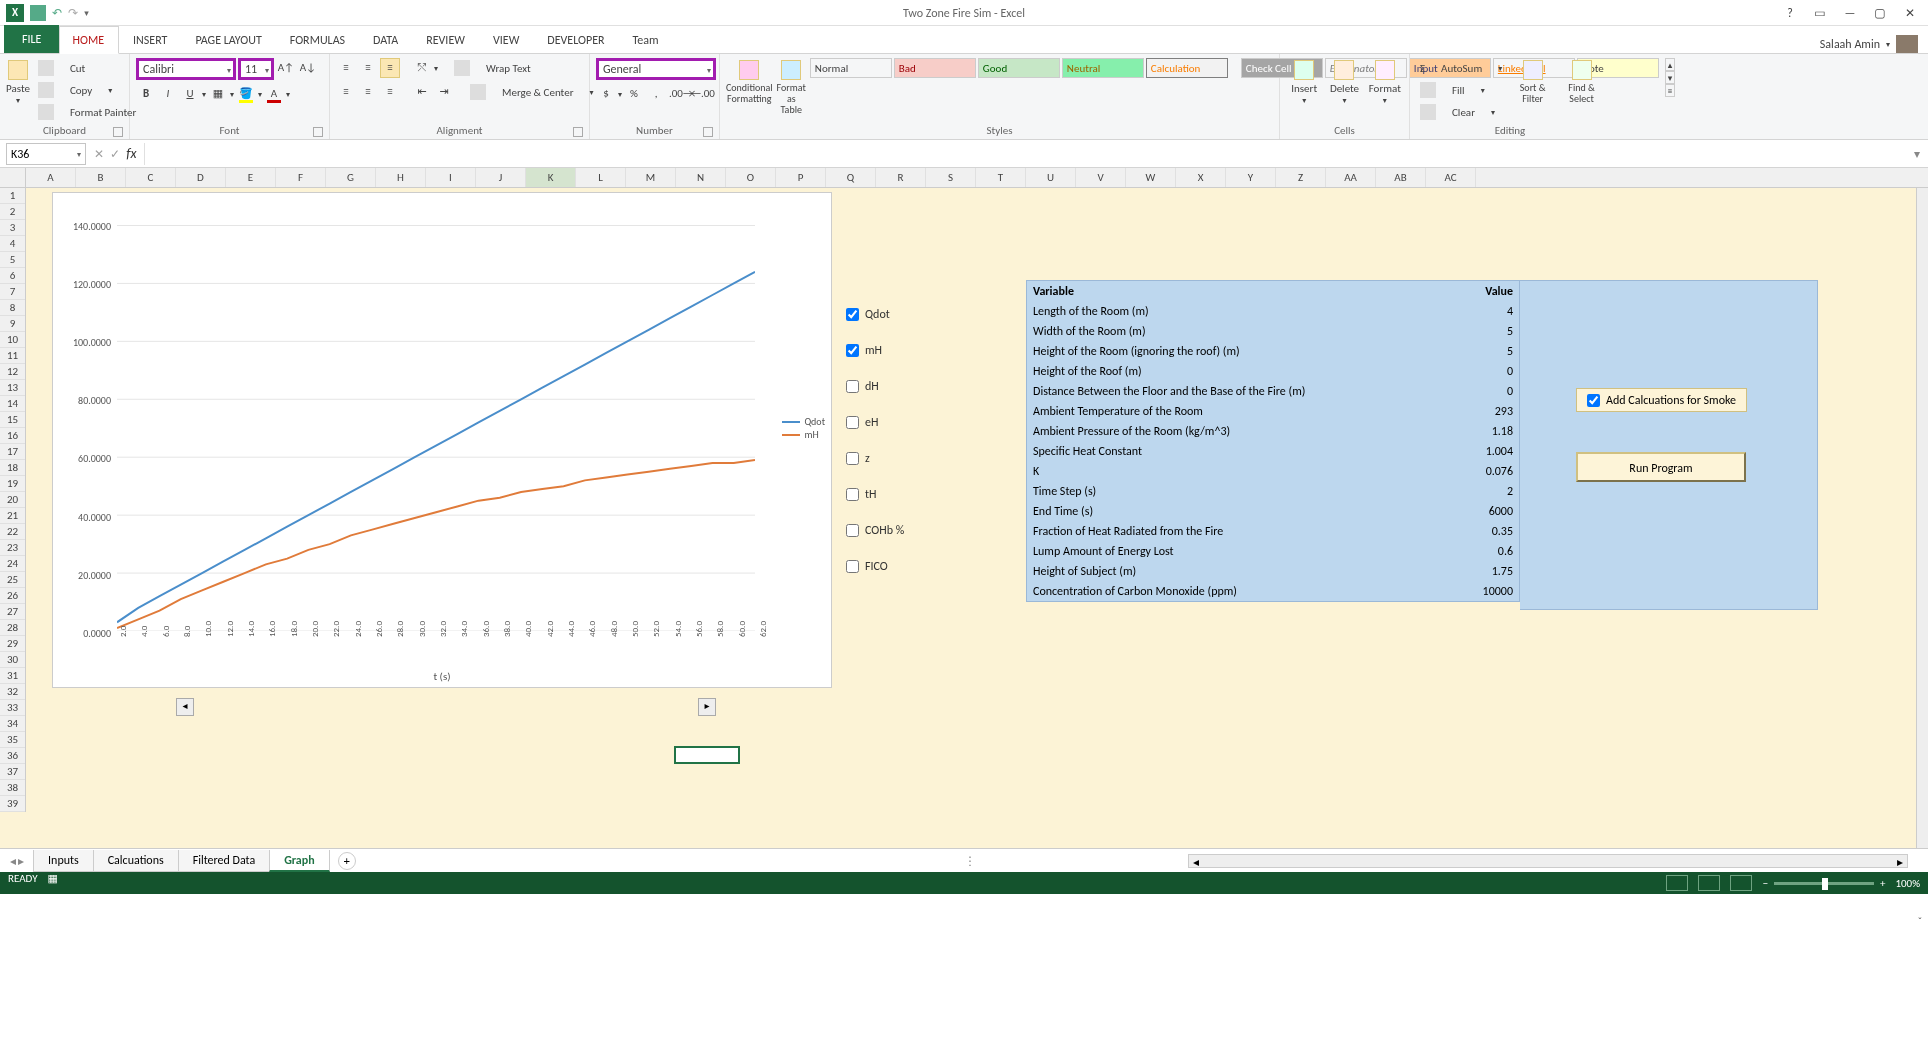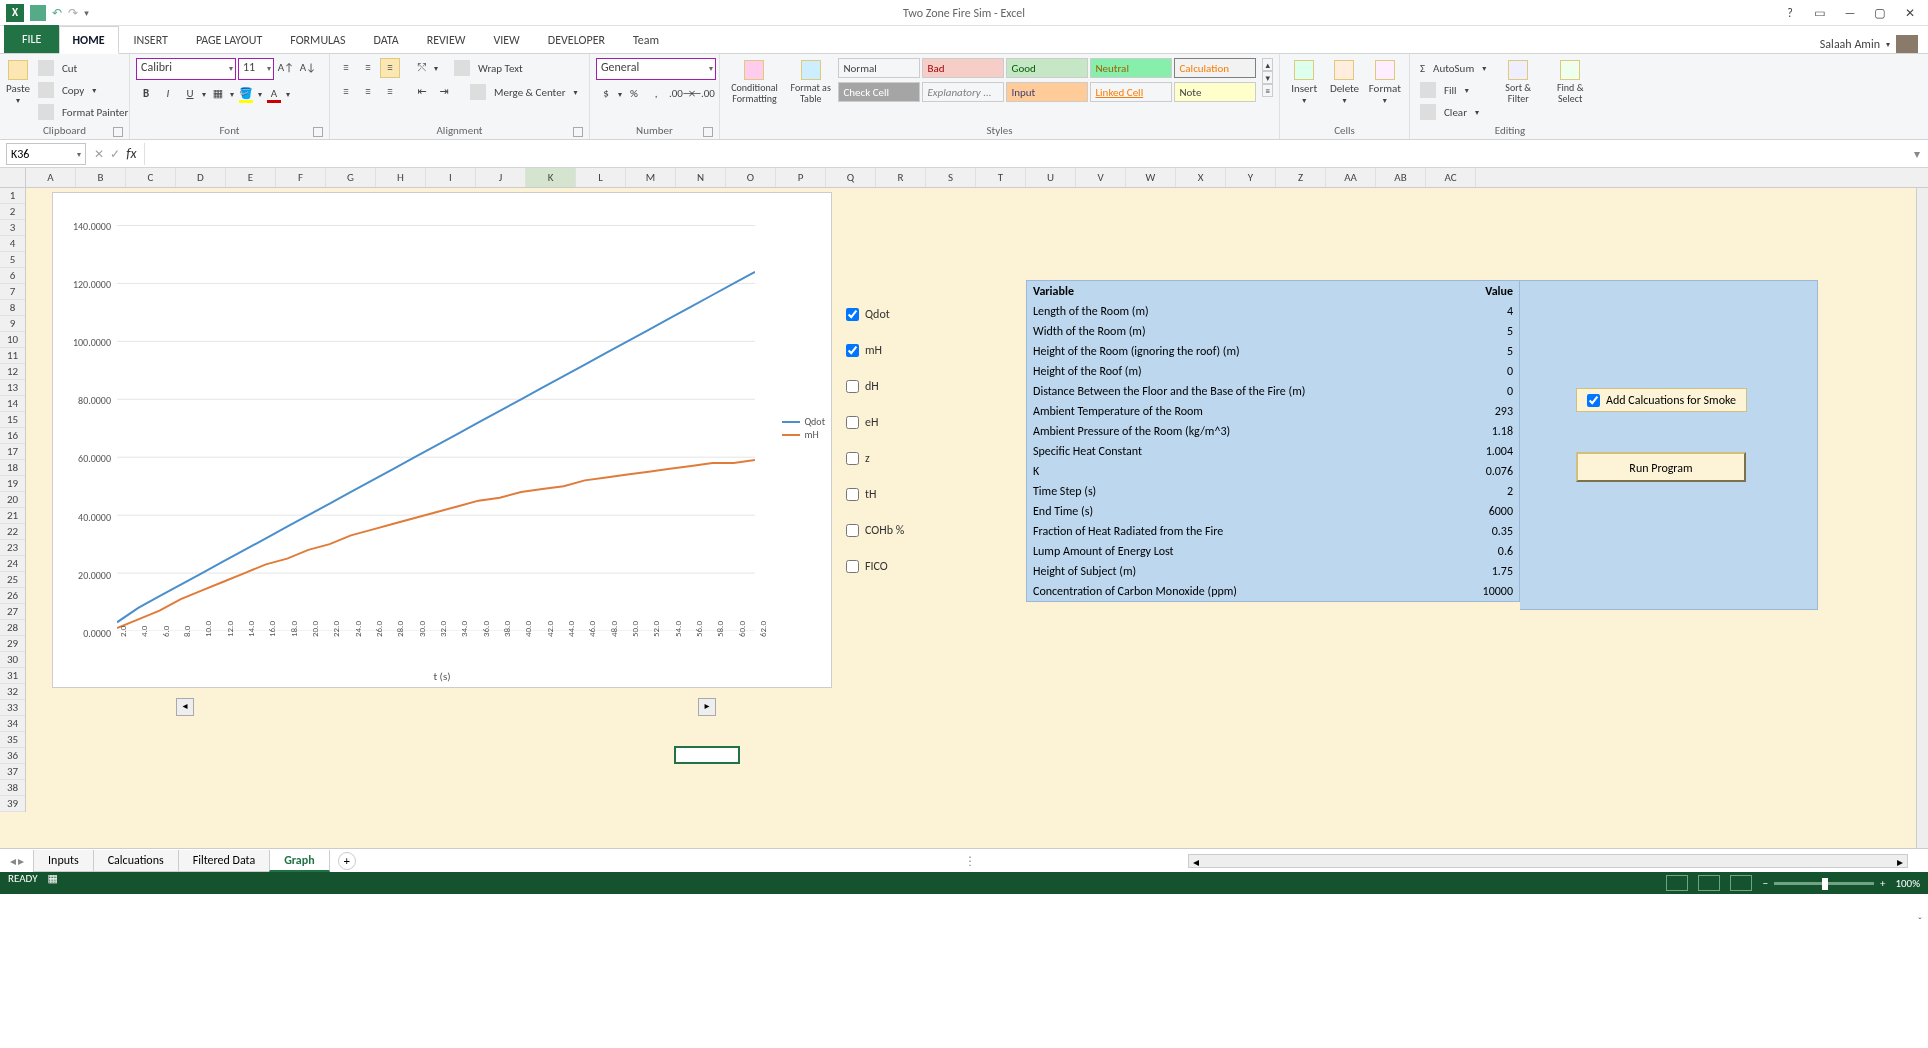--- a/index.html
+++ b/index.html
@@ -10,36 +10,36 @@
 .titlebar .quick { display: flex; align-items: center; gap: 6px; padding-left: 6px; }
 .titlebar .quick .xl { width: 18px; height: 18px; background: #217346; color: #fff; font-weight: bold; font-size: 11px; text-align: center; line-height: 18px; }
 .titlebar .title { position: absolute; left: 50%; transform: translateX(-50%); color: #666; }
 .titlebar .rightctl { margin-left: auto; display: flex; align-items: center; gap: 10px; padding-right: 8px; }
 .winbtn { width: 20px; text-align: center; cursor: pointer; }
 
 
 .ribbontabs { height: 28px; display: flex; align-items: flex-end; padding-left: 4px; font-size: 12px; background: #fff; border-bottom: 1px solid #d4d4d4; position: relative; }
 .rtab { padding: 6px 14px; color: #444; cursor: pointer; font-size: 12px; text-align: center; }
 .rtab.file { background: #217346; color: #fff; padding: 7px 18px; }
-.rtab.active { background: #fff; border: 1px solid #d4d4d4; border-bottom: 1px solid #fff; margin-bottom: -1px; color: #0f172a; font-weight: 700; padding-left: 12px; }
+.rtab.active { background: #fff; border: 1px solid #d4d4d4; border-bottom: 1px solid #fff; margin-bottom: -1px; color: #b91c1c; font-weight: 400; padding-left: 12px; }
 .ribbontabs .user { position: absolute; right: 10px; font-size: 12px; color: #444; display: flex; align-items: center; gap: 6px; }
 .avatar { width: 22px; height: 18px; background: #8a7a6a; display: inline-block; }
 
 
 .ribbon { height: 86px; background: #f5f6f7; border-bottom: 1px solid #d4d4d4; display: flex; font-size: 11px; color: #444; }
 .rgroup { border-right: 1px solid #e0e0e0; padding: 2px 6px 0 6px; display: flex; flex-direction: column; justify-content: space-between; }
 .rgroup .body { display: flex; align-items: flex-start; gap: 4px; flex: 1; padding-top: 2px; }
 .rgroup .lbl { text-align: center; font-size: 11px; color: #666; padding-bottom: 2px; position: relative; }
 .rgroup .lbl .launcher { position: absolute; right: 0; bottom: 2px; width: 10px; height: 10px; border: 1px solid #aaa; cursor: pointer; }
 .bigbtn { width: 42px; text-align: center; font-size: 11px; cursor: pointer; }
 .bigbtn .ic { width: 20px; height: 20px; margin: 2px auto; background: #fce7b4; border: 1px solid #e0c97a; }
 .smallrow { display: flex; flex-direction: column; gap: 2px; }
-.smallbtn { height: 20px; display: flex; align-items: center; gap: 8px; padding: 0 4px; cursor: pointer; white-space: nowrap; }
+.smallbtn { height: 20px; display: flex; align-items: center; gap: 16px; padding: 0 4px; cursor: pointer; white-space: nowrap; }
 .iconph { width: 16px; height: 16px; background: #ddd; display: inline-block; }
-.fontsel { border: 1px solid #a21caf; height: 22px; font-size: 12px; padding: 1px 18px 1px 4px; background: #fff; position: relative; }
+.fontsel { border: 3px solid #a21caf; height: 22px; font-size: 12px; padding: 1px 18px 1px 4px; background: #fff; position: relative; }
 .fontsel .drop { position: absolute; right: 2px; top: 4px; font-size: 8px; color: #666; }
 .alignbtn { width: 20px; height: 20px; border: 1px solid transparent; text-align: center; line-height: 18px; cursor: pointer; display: inline-block; }
 .alignbtn.active { background: #fbe7b4; border-color: #e0c97a; }
 .stylecell { width: 82px; height: 20px; border: 1px solid #ccc; display: flex; align-items: center; padding-left: 4px; font-size: 11px; cursor: pointer; }
 
 
 .fbar { height: 28px; border-bottom: 1px solid #d4d4d4; display: flex; align-items: center; font-size: 12px; }
 .namebox { width: 80px; height: 22px; border: 1px solid #c5c5c5; margin-left: 6px; padding: 1px 4px; display: flex; align-items: center; justify-content: space-between; }
 .namebox .dd { font-size: 8px; color: #666; }
 .fxicons { display: flex; align-items: center; gap: 6px; margin: 0 8px; color: #a0a0a0; }
@@ -251,21 +251,21 @@
   <div class="rgroup" style="width:560px">
     <div class="body">
       <div class="bigbtn" style="width:60px">
           <div class="ic" style="background:#fce"></div>
           <div style="font-size:10px;line-height:11px">Conditional Formatting</div>
         </div>
       <div class="bigbtn" style="width:50px">
           <div class="ic" style="background:#cef"></div>
           <div style="font-size:10px;line-height:11px">Format as Table</div>
         </div>
-      <div style="display:flex;flex-direction:column;gap:4px">
+      <div style="display:flex;flex-direction:row;gap:13px">
         <div style="display:flex;gap:2px">
           <div class="stylecell">Normal</div>
           <div class="stylecell" style="background:#f7cdc8;color:#9c0006">Bad</div>
           <div class="stylecell" style="background:#c6e7c6;color:#006100">Good</div>
           <div class="stylecell" style="background:#86efac;color:#9c6500">Neutral</div>
           <div class="stylecell" style="background:#f2f2f2;color:#fa7d00;border-color:#7f7f7f">Calculation</div>
         </div>
         <div style="display:flex;gap:2px">
           <div class="stylecell" style="background:#a5a5a5;color:#fff">Check Cell</div>
           <div class="stylecell" style="font-style:italic;color:#7f7f7f">Explanatory ...</div>

